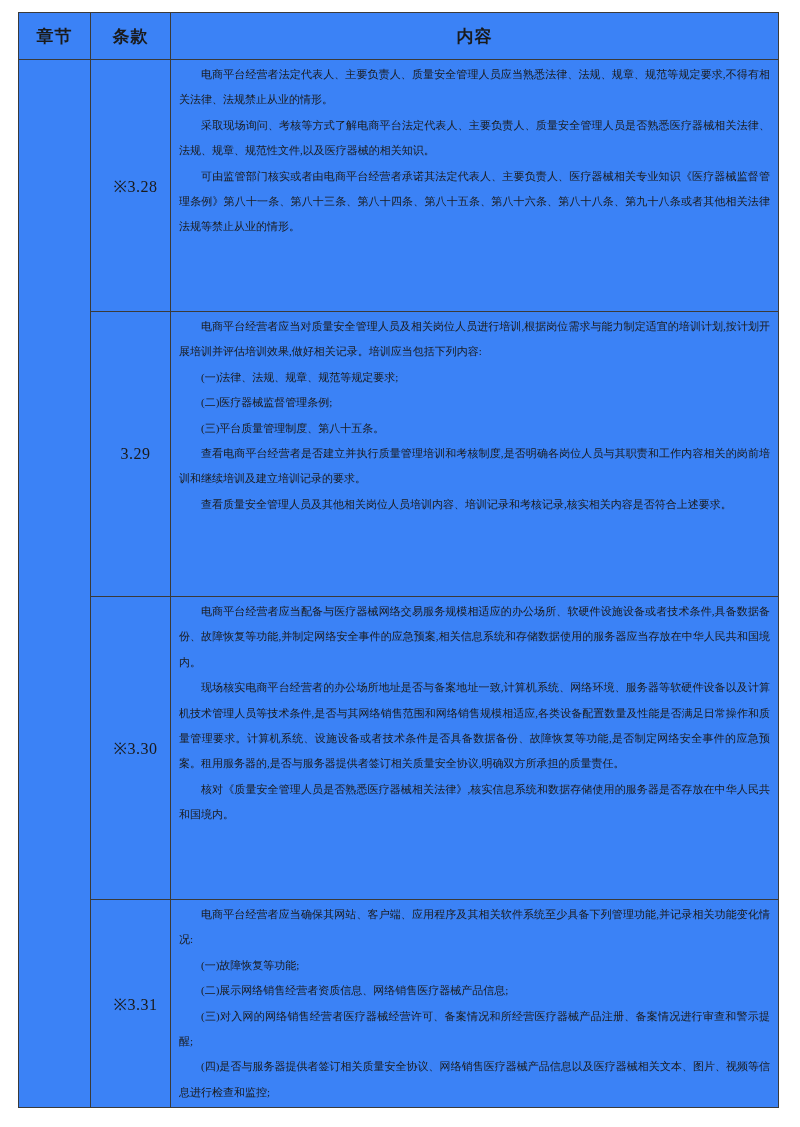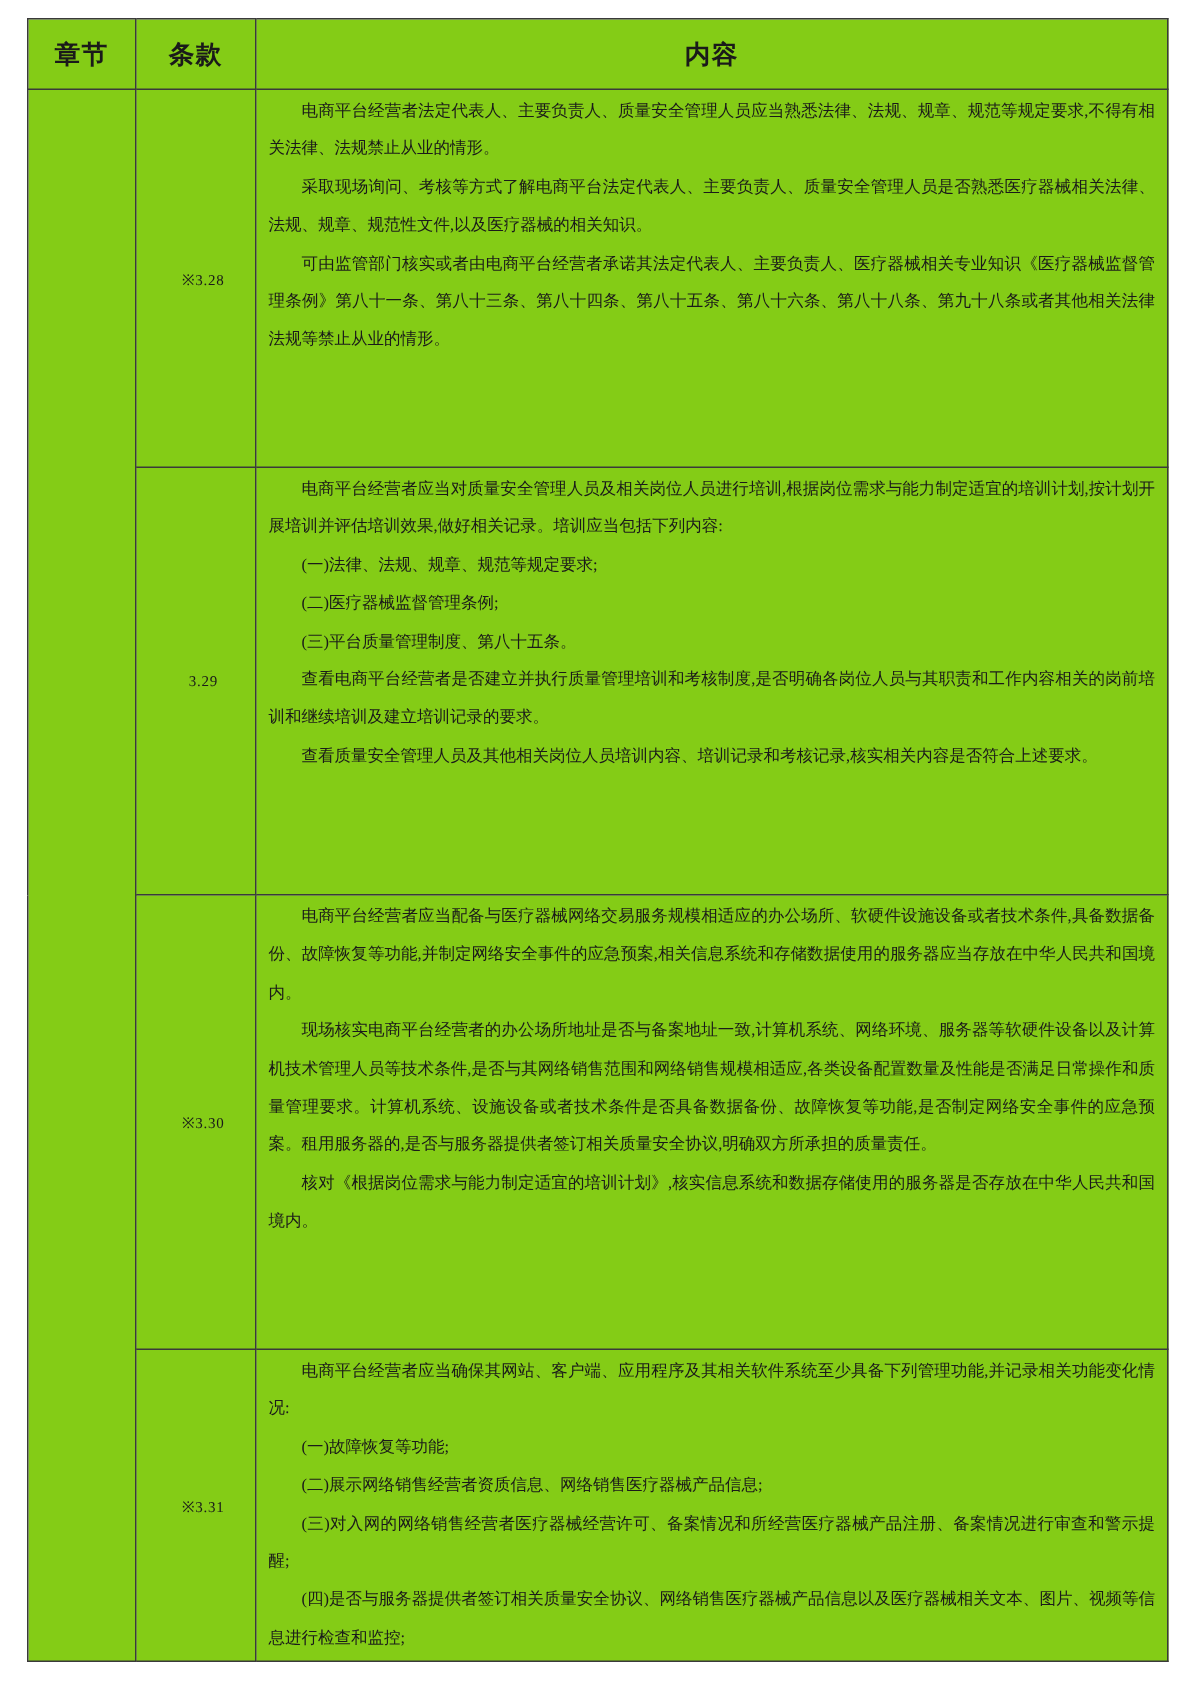--- a/index.html
+++ b/index.html
@@ -19,40 +19,40 @@
     top: 12px;
     width: 760px;
     border-collapse: collapse;
     table-layout: fixed;
   }
   .doc-table col.c-chapter { width: 72px; }
   .doc-table col.c-clause  { width: 80px; }
   .doc-table col.c-content { width: 608px; }
   .doc-table th, .doc-table td {
     border: 1.5px solid #3a3a3a;
-    background: #84cc16;
+    background: #3b82f6;
   }
   .doc-table th {
     height: 44px;
     font-family: "Liberation Sans", "DejaVu Sans", sans-serif;
     font-weight: bold;
     font-size: 17px;
     text-align: center;
     vertical-align: middle;
     letter-spacing: 1px;
   }
   td.chapter-cell {
     vertical-align: middle;
     text-align: center;
     font-size: 15.5px;
   }
   td.clause-cell {
     vertical-align: middle;
     text-align: center;
-    font-size: 10px;
+    font-size: 16px;
     letter-spacing: 0.5px;
     padding-left: 11px;
   }
   td.content-cell {
     vertical-align: top;
     padding: 2px 8px 2px 8px;
     font-size: 11px;
   }
   td.content-cell p {
     margin: 0;
@@ -102,21 +102,21 @@
           <p>(三)平台质量管理制度、第八十五条。</p>
           <p>查看电商平台经营者是否建立并执行质量管理培训和考核制度,是否明确各岗位人员与其职责和工作内容相关的岗前培训和继续培训及建立培训记录的要求。</p>
           <p>查看质量安全管理人员及其他相关岗位人员培训内容、培训记录和考核记录,核实相关内容是否符合上述要求。</p>
         </td>
       </tr>
       <tr class="row-3">
         <td class="clause-cell">※3.30</td>
         <td class="content-cell">
           <p>电商平台经营者应当配备与医疗器械网络交易服务规模相适应的办公场所、软硬件设施设备或者技术条件,具备数据备份、故障恢复等功能,并制定网络安全事件的应急预案,相关信息系统和存储数据使用的服务器应当存放在中华人民共和国境内。</p>
           <p>现场核实电商平台经营者的办公场所地址是否与备案地址一致,计算机系统、网络环境、服务器等软硬件设备以及计算机技术管理人员等技术条件,是否与其网络销售范围和网络销售规模相适应,各类设备配置数量及性能是否满足日常操作和质量管理要求。计算机系统、设施设备或者技术条件是否具备数据备份、故障恢复等功能,是否制定网络安全事件的应急预案。租用服务器的,是否与服务器提供者签订相关质量安全协议,明确双方所承担的质量责任。</p>
-          <p>核对《根据岗位需求与能力制定适宜的培训计划》,核实信息系统和数据存储使用的服务器是否存放在中华人民共和国境内。</p>
+          <p>核对《质量安全管理人员是否熟悉医疗器械相关法律》,核实信息系统和数据存储使用的服务器是否存放在中华人民共和国境内。</p>
         </td>
       </tr>
       <tr class="row-4">
         <td class="clause-cell">※3.31</td>
         <td class="content-cell">
           <p>电商平台经营者应当确保其网站、客户端、应用程序及其相关软件系统至少具备下列管理功能,并记录相关功能变化情况:</p>
           <p>(一)故障恢复等功能;</p>
           <p>(二)展示网络销售经营者资质信息、网络销售医疗器械产品信息;</p>
           <p>(三)对入网的网络销售经营者医疗器械经营许可、备案情况和所经营医疗器械产品注册、备案情况进行审查和警示提醒;</p>
           <p>(四)是否与服务器提供者签订相关质量安全协议、网络销售医疗器械产品信息以及医疗器械相关文本、图片、视频等信息进行检查和监控;</p>

